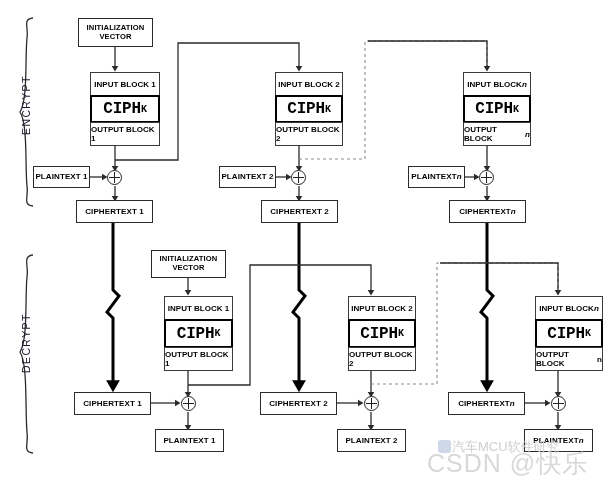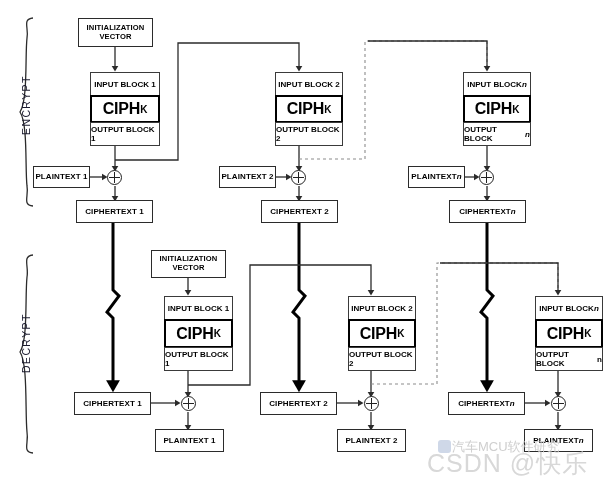--- a/index.html
+++ b/index.html
@@ -11,21 +11,21 @@
   .box{position:absolute;box-sizing:border-box;background:#ffffff;
        border:1.2px solid #2b2b2b;display:flex;align-items:center;
        justify-content:center;text-align:center;font-weight:bold;
        font-size:8px;letter-spacing:.1px;color:#000;line-height:1.15;}
   .box.iv{font-size:7.6px;}
   
   .cipherstack{position:absolute;box-sizing:border-box;}
   .cipherstack .seg{position:absolute;left:0;right:0;box-sizing:border-box;
        background:#fff;border:1.2px solid #3a3a3a;display:flex;
        align-items:center;justify-content:center;font-weight:bold;font-size:8px;color:#000;margin-left:20px;}
-  .cipherstack .seg.mid{border:2px solid #000;font-size:16px;font-weight:bold;letter-spacing:-.2px;}
+  .cipherstack .seg.mid{border:2px solid #000;font-size:16px;font-weight:bold;letter-spacing:-.2px;font-family:Liberation Mono, monospace;}
   .cipherstack .seg.mid sub{font-size:10px;vertical-align:-2px;font-weight:bold;}
   .ital{font-style:italic;}
 
   
   .xor{position:absolute;width:15px;height:15px;border:1.3px solid #222;
        border-radius:50%;box-sizing:border-box;background:#fff;}
   .xor:before,.xor:after{content:"";position:absolute;background:#222;}
   .xor:before{left:1.2px;right:1.2px;top:6px;height:1.2px;}
   .xor:after{top:1.2px;bottom:1.2px;left:6px;width:1.2px;}
 

